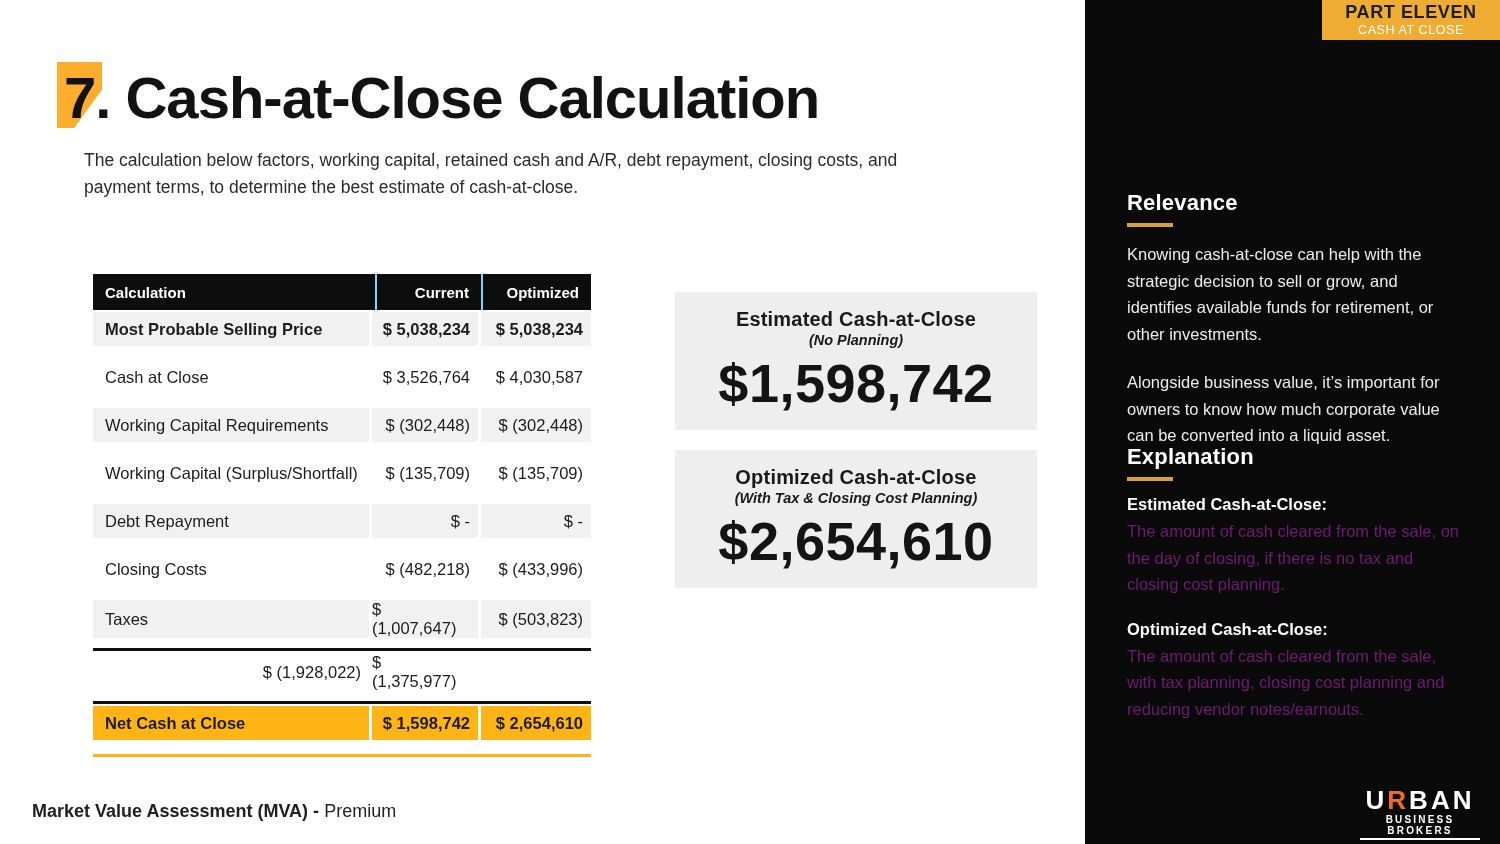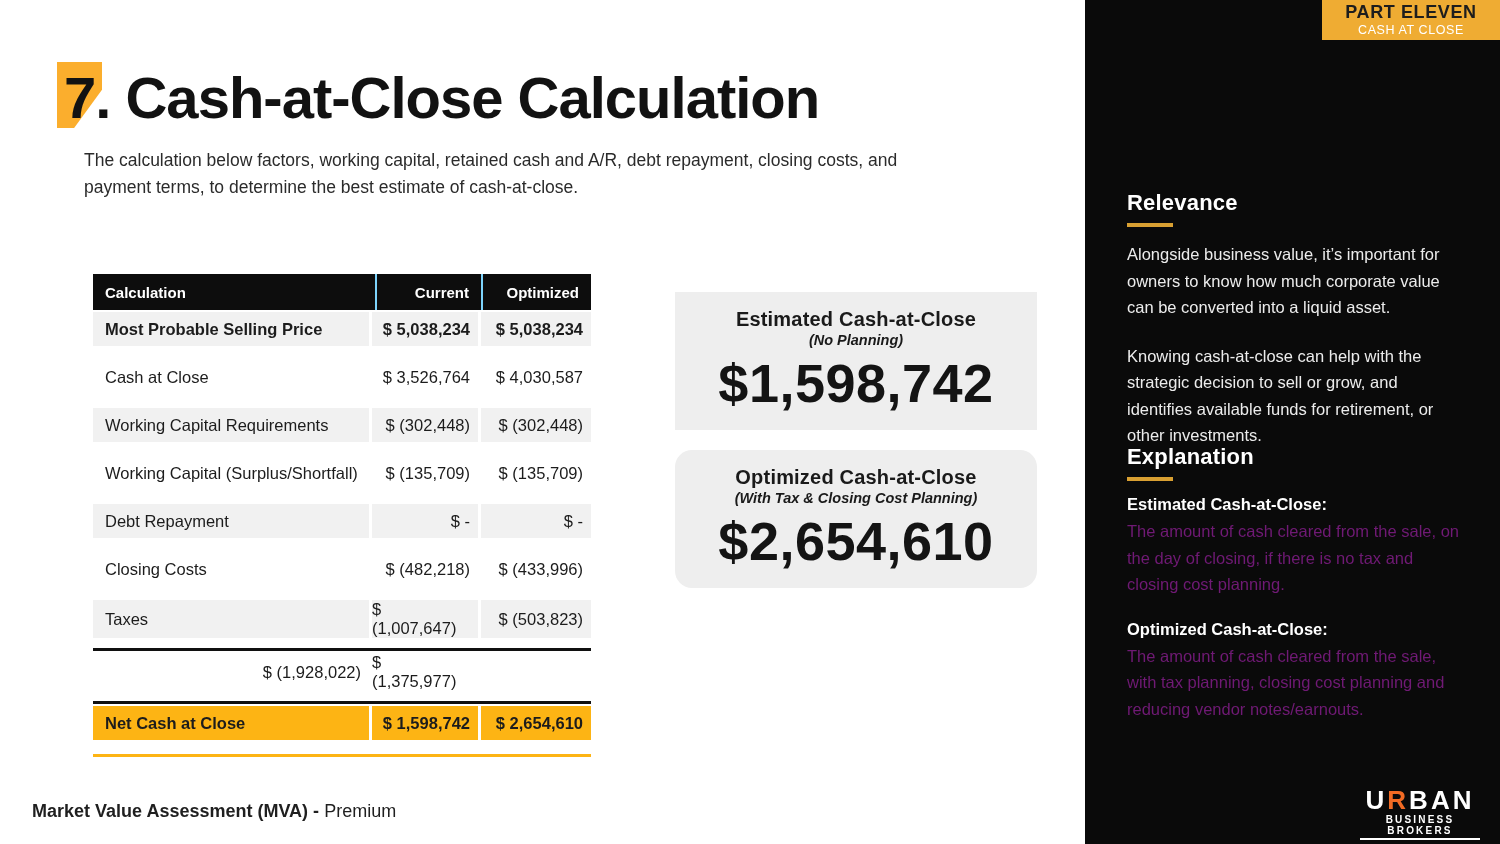--- a/index.html
+++ b/index.html
@@ -45,21 +45,21 @@
   .tcell.tr { justify-content:flex-end; padding-right:8px; }
   .trow.shade .tcell { background:#f1f1f1; }
   .trow.hl .tcell { background:#fdb414; }
   .trow.b .tcell { font-weight:bold; }
   .trule { height:3px; background:#101010; margin:1px 0 2px 0; }
   .tbottom-rule { height:3px; background:#fdb414; margin-top:2px; }
 
   
   .sum-box { position:absolute; left:675px; width:362px; height:138px; background:#eeeeee; text-align:center; padding-top:16px; }
   .sum-box-1 { top:292px; }
-  .sum-box-2 { top:450px;border-radius:17px; }
+  .sum-box-2 { top:450px; }
   .sum-title { font-size:20px; font-weight:800; color:#1a1a1a; letter-spacing:.2px; }
   .sum-sub { font-size:14.5px; font-weight:bold; font-style:italic; color:#1a1a1a; margin-top:1px; }
   .sum-amount { font-size:54px; font-weight:800; color:#141414; letter-spacing:.5px; line-height:1; margin-top:8px; }
 
   
   .footer { position:absolute; left:32px; top:801px; font-size:18px; color:#1f1f1f; }
   .footer .fb { font-weight:bold; }
 
   
   .logo { position:absolute; left:1360px; top:787px; width:120px; text-align:center; color:#ffffff; }
@@ -148,22 +148,22 @@
   </div>
   <div class="sum-box sum-box-2">
     <div class="sum-title">Optimized Cash-at-Close</div>
     <div class="sum-sub">(With Tax &amp; Closing Cost Planning)</div>
     <div class="sum-amount">$2,654,610</div>
   </div>
 
   <div class="sb-block sb-relevance">
     <div class="sb-heading">Relevance</div>
     <div class="sb-underline"></div>
+    <p class="sb-p">Knowing cash-at-close can help with the strategic decision to sell or grow, and identifies available funds for retirement, or other investments.</p>
     <p class="sb-p">Alongside business value, it’s important for owners to know how much corporate value can be converted into a liquid asset.</p>
-    <p class="sb-p">Knowing cash-at-close can help with the strategic decision to sell or grow, and identifies available funds for retirement, or other investments.</p>
   </div>
 
   <div class="sb-block sb-explanation">
     <div class="sb-heading">Explanation</div>
     <div class="sb-underline"></div>
     <div class="sb-item">
       <div class="sb-item-label">Estimated Cash-at-Close:</div>
       <div class="sb-item-text">The amount of cash cleared from the sale, on the day of closing, if there is no tax and closing cost planning.</div>
     </div>
     <div class="sb-item">

